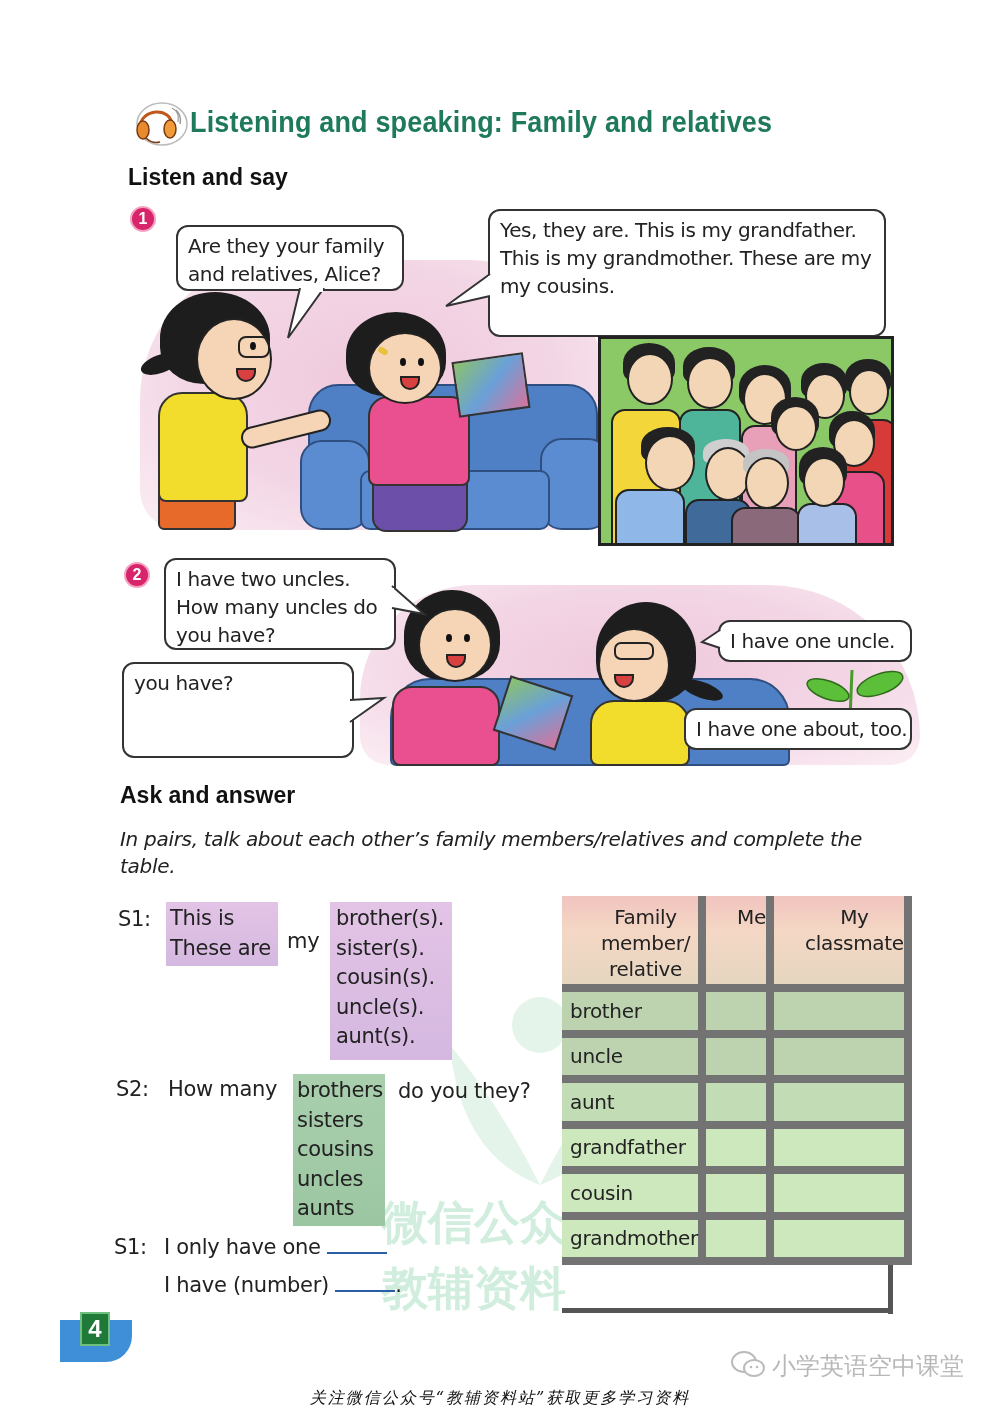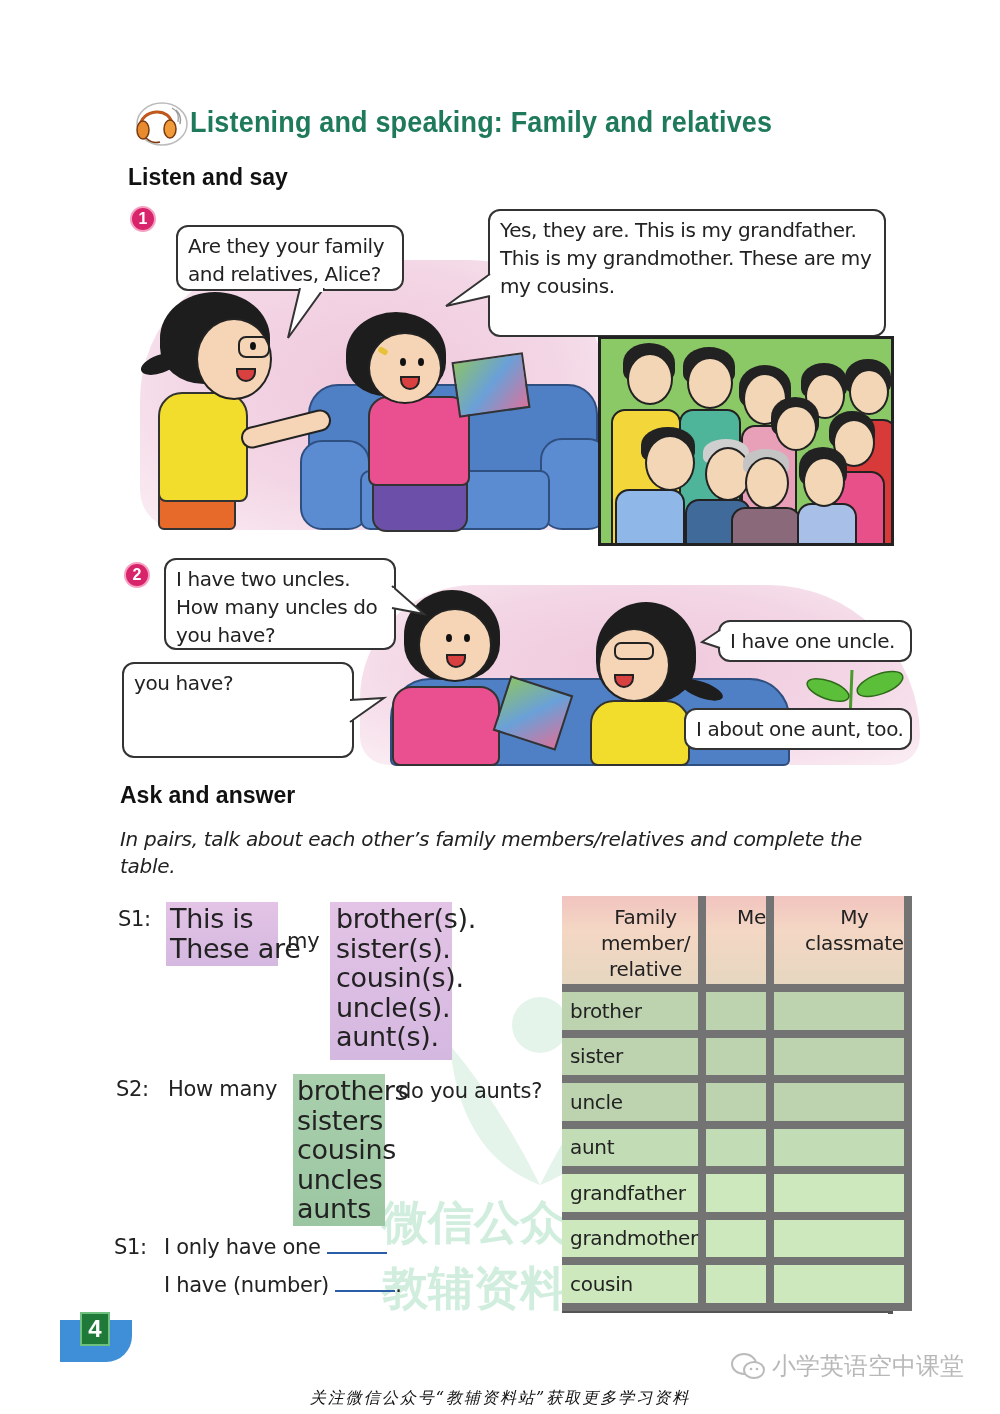--- a/index.html
+++ b/index.html
@@ -37,21 +37,21 @@
   .fp-head { position: absolute; border: 2px solid #222; border-radius: 50%; background: #f2d6b6; }
   .fp-hair { position: absolute; background: #222; border-radius: 50% 50% 30% 30%; }
   .fp-body { position: absolute; border: 2px solid #222; border-radius: 14px 14px 0 0; }
 
   
   .instruction { left: 120px; top: 826px; width: 770px; font-style: italic; font-size: 20px; line-height: 27px; color: #222; letter-spacing: -0.3px; }
 
   .sent { font-size: 21px; line-height: 30px; color: #222; white-space: nowrap; letter-spacing: -0.3px; }
   .box-purple { background: linear-gradient(180deg, #e3c4e6, #d5b8e0); }
   .box-green { background: linear-gradient(180deg, #a9cfad, #9cc6a2); }
-  .word-list .w { display: block; font-size: 27px; line-height: 29.5px; color: #222; white-space: nowrap; letter-spacing: -0.3px; }
+  .word-list .w { display: block; font-size: 21px; line-height: 29.5px; color: #222; white-space: nowrap; letter-spacing: -0.3px; }
   .blank { display: inline-block; width: 60px; border-bottom: 2px solid #2a5fa8; height: 22px; vertical-align: baseline; }
   .tbl-wrap { left: 562px; top: 896px; width: 330px; height: 416px; }
   table.family-table { width: 330px; border-collapse: collapse; font-size: 20px; color: #222; }
   table.family-table td, table.family-table th { border: 8px solid #737373; font-weight: normal; letter-spacing: -0.3px; }
   table.family-table th { background: linear-gradient(180deg, #f1c4bf 0%, #f4d7c4 40%, #e6d6c0 100%); height: 92px; text-align: center; vertical-align: top; line-height: 26px; padding-top: 8px; }
   table.family-table tr:first-child th { border-top: none; padding-left: 31px; }
   table.family-table th:first-child, table.family-table td:first-child { border-left: none; }
   table.family-table td { height: 45.5px; text-align: left; padding-left: 8px; }
   table.family-table td.blank-cell { padding: 0; }
   .row-a td { background: #bdd3b0; }
@@ -60,21 +60,21 @@
   .tbl-shadow { left: 888px; top: 910px; width: 5px; height: 404px; background: #555; }
   .tbl-bottom { left: 562px; top: 1308px; width: 331px; height: 5px; background: #555; }
 
   
   .wm-logo { left: 440px; top: 985px; width: 200px; height: 210px; opacity: 0.12; }
   .wm-text { font-family: "DejaVu Sans", sans-serif; font-weight: bold; font-size: 46px; color: #c8ebd8; white-space: nowrap; opacity: 0.85; }
 
   
   .page-corner { left: 60px; top: 1320px; width: 72px; height: 42px; background: #3f8fd8; border-radius: 0 0 26px 0; }
   .page-number { left: 80px; top: 1312px; width: 30px; height: 34px; background: #1f7a3a; color: #fff; font-weight: bold; font-size: 24px; display: flex; align-items: center; justify-content: center; border: 2px solid #6fc07f; font-family: "Liberation Sans", sans-serif; }
-  .wechat-brand { left: 730px; top: 1350px; font-size: 24px; color: #b8b8b8; white-space: nowrap; display: flex; align-items: flex-end; gap: 6px; }
+  .wechat-brand { left: 730px; top: 1350px; font-size: 24px; color: #b8b8b8; white-space: nowrap; display: flex; align-items: flex-start; gap: 6px; }
   .footer-note { left: 0; top: 1388px; width: 1000px; text-align: center; font-family: "DejaVu Serif", serif; font-style: italic; font-size: 16px; color: #111; letter-spacing: 2px; }
 </style>
 </head>
 <body>
 
 <div class="abs title-icon">
   <svg width="56" height="48" viewBox="0 0 56 48">
     <ellipse cx="30" cy="24" rx="25" ry="21" fill="none" stroke="#bbb" stroke-width="1.5"></ellipse>
     <path d="M8 28 C8 8 40 6 40 26" fill="none" stroke="#c0581c" stroke-width="3"></path>
     <ellipse cx="11" cy="30" rx="6" ry="9" fill="#e88a2e" stroke="#7a3a10" stroke-width="1.5"></ellipse>
@@ -219,21 +219,21 @@
 
 <div class="abs bubble" style="left:718px; top:620px; width:194px; height:42px;">
   <span class="line">I have one uncle.</span>
 </div>
 <svg class="abs" style="left:700px; top:628px;" width="22" height="24">
   <path d="M20 2 L2 14 L20 20" fill="#fff" stroke="#333" stroke-width="2"></path>
   <line x1="20" y1="4" x2="20" y2="18" stroke="#fff" stroke-width="4"></line>
 </svg>
 
 <div class="abs bubble" style="left:684px; top:708px; width:228px; height:42px;">
-  <span class="line">I about one aunt, too.</span>
+  <span class="line">I have one about, too.</span>
 </div>
 
 <div class="abs section-heading" style="left:120px; top:782px;">Ask and answer</div>
 <div class="abs instruction">In pairs, talk about each other’s family members/relatives and complete the table.</div>
 
 <svg class="abs wm-logo" viewBox="0 0 200 210">
   <circle cx="100" cy="40" r="28" fill="#2ea85a"></circle>
   <path d="M10 60 Q20 170 100 200 Q60 120 10 60Z" fill="#2ea85a"></path>
   <path d="M190 60 Q180 170 100 200 Q140 120 190 60Z" fill="#2ea85a"></path>
 </svg>
@@ -256,21 +256,21 @@
 
 <div class="abs sent" style="left:116px; top:1074px;">S2:</div>
 <div class="abs sent" style="left:168px; top:1074px;">How many</div>
 <div class="abs box-green word-list" style="left:293px; top:1074px; width:92px; height:152px; padding:2px 4px;">
   <span class="w">brothers</span>
   <span class="w">sisters</span>
   <span class="w">cousins</span>
   <span class="w">uncles</span>
   <span class="w">aunts</span>
 </div>
-<div class="abs sent" style="left:398px; top:1076px;">do you aunts?</div>
+<div class="abs sent" style="left:398px; top:1076px;">do you they?</div>
 
 <div class="abs sent" style="left:114px; top:1232px;">S1:</div>
 <div class="abs sent" style="left:164px; top:1232px;">
   <span>I only have one</span>
   <span class="blank"></span>
 </div>
 <div class="abs sent" style="left:164px; top:1270px;">
   <span>I have (number)</span>
   <span class="blank"></span><span>.</span>
 </div>
@@ -298,46 +298,41 @@
         <span style="display:block">My</span>
         <span style="display:block">classmate</span>
       </th>
     </tr>
     <tr class="row-a">
       <td>brother</td>
       <td class="blank-cell"></td>
       <td class="blank-cell"></td>
     </tr>
     <tr class="row-a">
-      <td>sister</td>
-      <td class="blank-cell"></td>
-      <td class="blank-cell"></td>
-    </tr>
-    <tr class="row-a">
       <td>uncle</td>
       <td class="blank-cell"></td>
       <td class="blank-cell"></td>
     </tr>
     <tr class="row-b">
       <td>aunt</td>
       <td class="blank-cell"></td>
       <td class="blank-cell"></td>
     </tr>
     <tr class="row-c">
       <td>grandfather</td>
       <td class="blank-cell"></td>
       <td class="blank-cell"></td>
     </tr>
     <tr class="row-c">
+      <td>cousin</td>
+      <td class="blank-cell"></td>
+      <td class="blank-cell"></td>
+    </tr>
+    <tr class="row-c">
       <td>grandmother</td>
-      <td class="blank-cell"></td>
-      <td class="blank-cell"></td>
-    </tr>
-    <tr class="row-c">
-      <td>cousin</td>
       <td class="blank-cell"></td>
       <td class="blank-cell"></td>
     </tr>
   </tbody>
     </table>
 </div>
 
 <div class="abs page-corner"></div>
 <div class="abs page-number">4</div>
 

